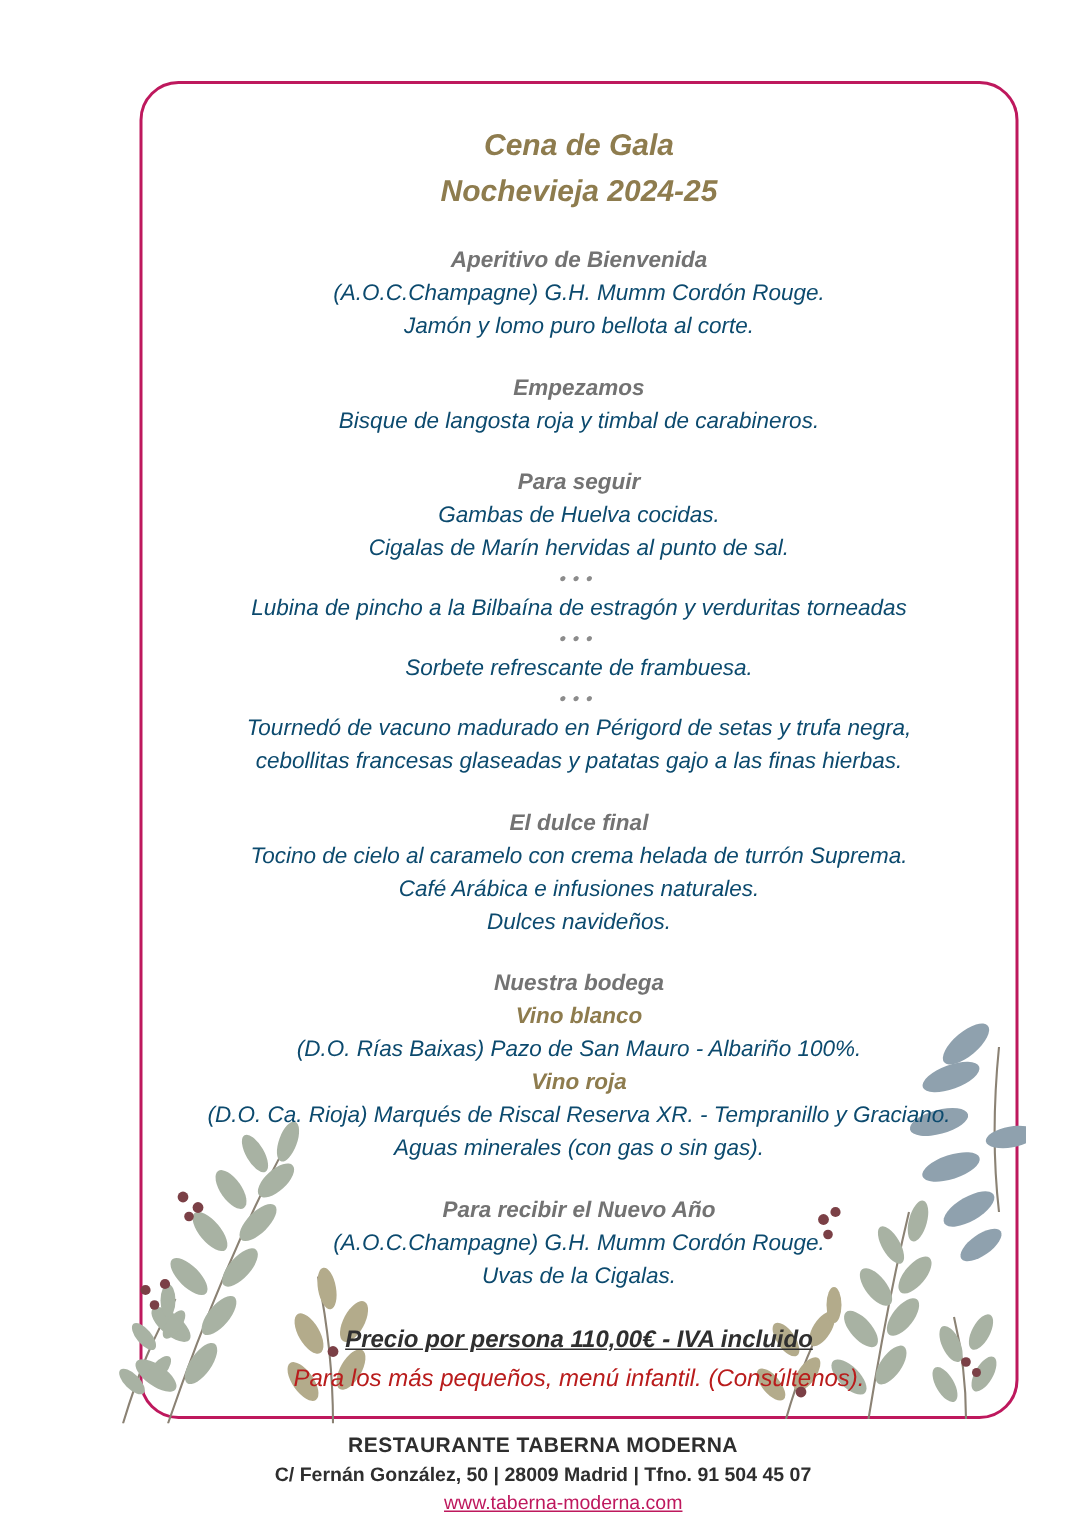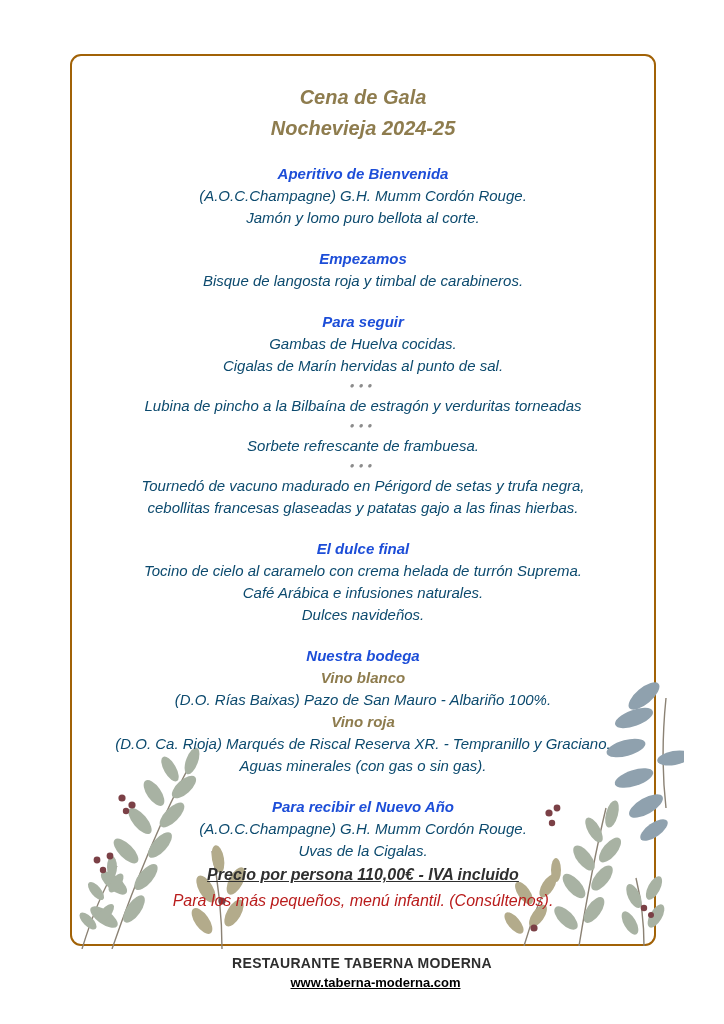--- a/index.html
+++ b/index.html
@@ -10,46 +10,46 @@
   .page {
     position: relative;
     width: 724px;
     height: 1024px;
     background: #ffffff;
     overflow: hidden;
     font-family: "Liberation Sans", sans-serif;
   }
   .card {
     position: absolute;
-    left: 70px;
+    left: 93px;
     top: 54px;
     width: 582px;
     height: 888px;
-    border: 2px solid #a16207;
-    border-radius: 11px;
+    border: 2px solid #be185d;
+    border-radius: 26px;
     background: transparent;
   }
   .menu-content {
     position: relative;
     z-index: 2;
     padding: 0 20px;
     text-align: center;
     font-style: italic;
     color: #3c3c3c;
   }
   .menu-title {
     padding-top: 26px;
     color: #8e7c4e;
     font-weight: bold;
     font-size: 20px;
     line-height: 31px;
   }
   .section { margin-top: 19px; }
   .heading {
-    color: #1d4ed8;
+    color: #737373;
     font-weight: bold;
     font-size: 15px;
     line-height: 22px;
   }
   .subheading {
     color: #8e7c4e;
     font-weight: bold;
     font-size: 15px;
     line-height: 22px;
   }
@@ -58,21 +58,21 @@
     line-height: 22px;
     color: #0c4a6e;
   }
   .separator {
     font-size: 8px;
     line-height: 18px;
     letter-spacing: 4px;
     color: #8c8c8c;
     transform: skewX(-12deg);
   }
-  .price-block { }
+  .price-block { margin-top: 19px; }
   .price-main {
     font-size: 16px;
     line-height: 26px;
     font-weight: bold;
     text-decoration: underline;
     color: #2f2f2f;
   }
   .price-note {
     font-size: 16px;
     line-height: 26px;
@@ -99,24 +99,24 @@
     font-size: 14px;
     line-height: 19px;
     letter-spacing: 0.3px;
   }
   .footer-address {
     font-weight: bold;
     font-size: 13px;
     line-height: 19px;
   }
   .footer-link a {
-    font-weight: bold;
+    font-weight: normal;
     font-size: 13px;
     line-height: 19px;
-    color: #000000;
+    color: #be185d;
     text-decoration: underline;
     margin-left: 27px;
   }
 </style>
 </head>
 <body>
 
 <div class="page">
 
   <div class="card">
@@ -261,18 +261,19 @@
         <circle cx="63" cy="130" r="3.4"></circle>
         <circle cx="58" cy="145" r="3.2"></circle>
       <circle cx="40" cy="250" r="3.6"></circle>
       <circle cx="150" cy="230" r="3.2"></circle>
         <circle cx="157" cy="237" r="3.0"></circle>
     </g>
   </svg>
 
   <div class="footer">
     <div class="footer-name">RESTAURANTE TABERNA MODERNA</div>
+    <div class="footer-address">C/ Fernán González, 50 | 28009 Madrid | Tfno. 91 504 45 07</div>
     <div class="footer-link">
       <a href="#">www.taberna-moderna.com</a>
     </div>
   </div>
 
 </div>
 
 </body></html>

